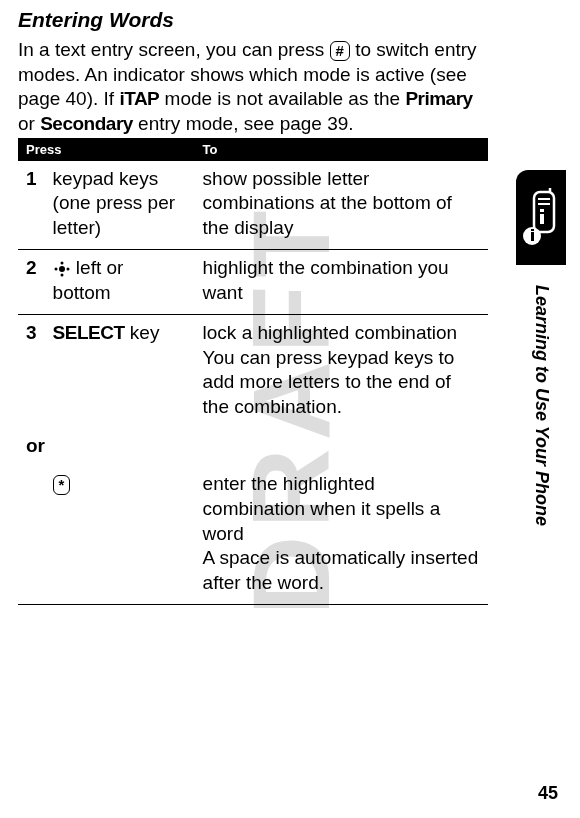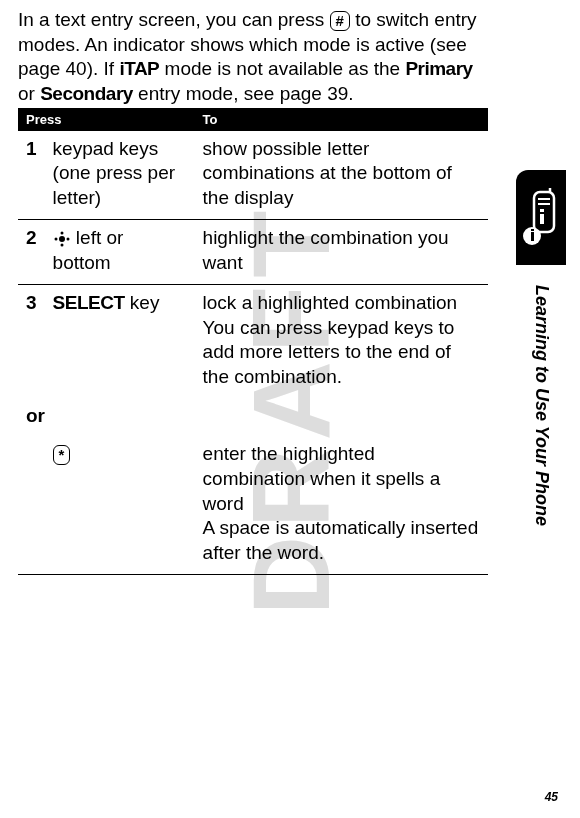--- a/index.html
+++ b/index.html
@@ -132,41 +132,41 @@
       writing-mode: vertical-rl;
       font-style: italic;
       font-weight: bold;
       font-size: 18px;
     }
     .page-num {
       position: absolute;
       bottom: 14px;
       right: 22px;
       font-weight: bold;
-      font-size: 12px;
-      font-style: italic;
+      font-size: 18px;
     }
     .nav-dot {
       display: inline-block;
       vertical-align: middle;
     }
     .nav-dot svg {
       vertical-align: middle;
     }
     p.outro {
       line-height: 1.3;
     }
   </style>
 </head>
 <body>
 
 <div class="watermark">DRAFT</div>
 
 <div class="content">
 
+  <h2 class="section-title">Entering Words</h2>
 
   <p class="intro">
     <span>In a text entry screen, you can press </span><span class="key-box">#</span><span> to switch entry modes. An indicator shows which mode is active (see page 40). If </span><span class="condensed">iTAP</span><span> mode is not available as the </span><span class="condensed">Primary</span><span> or </span><span class="condensed">Secondary</span><span> entry mode, see page 39.</span>
   </p>
 
   <table class="instructions">
     <thead>
       <tr>
         <th colspan="2">Press</th>
         <th>To</th>

